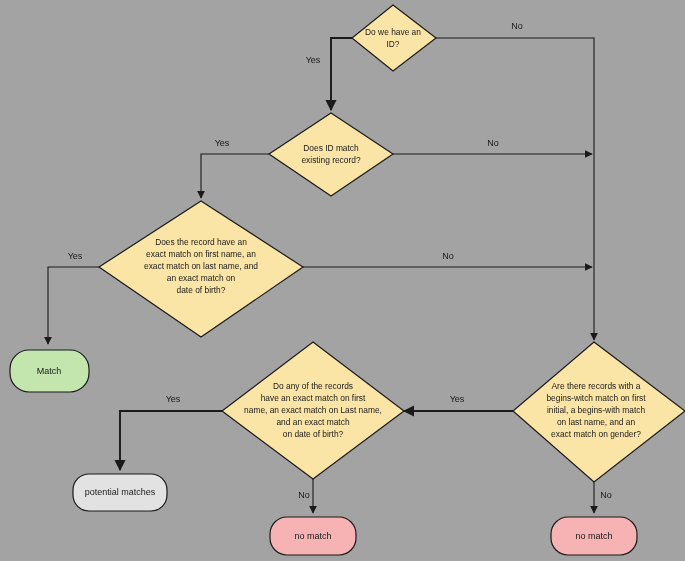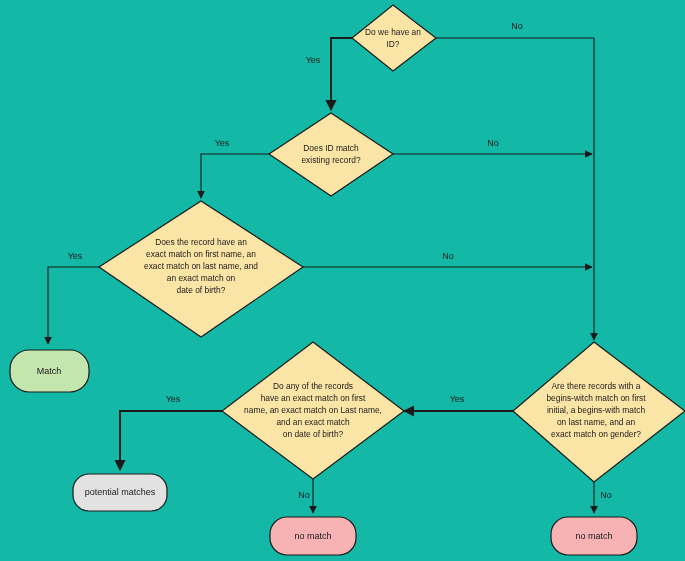--- a/index.html
+++ b/index.html
@@ -4,21 +4,21 @@
 <style>
   html, body {
     margin: 0;
     padding: 0;
     background: #ffffff;
   }
   #canvas-wrap {
     position: relative;
     width: 685px;
     height: 561px;
-    background: #14b8a6;
+    background: #a3a3a3;
     overflow: hidden;
     font-family: "Liberation Sans", sans-serif;
   }
   svg#flowchart {
     display: block;
     width: 685px;
     height: 561px;
   }
   .node-shape {
     stroke: #1a1a1a;

